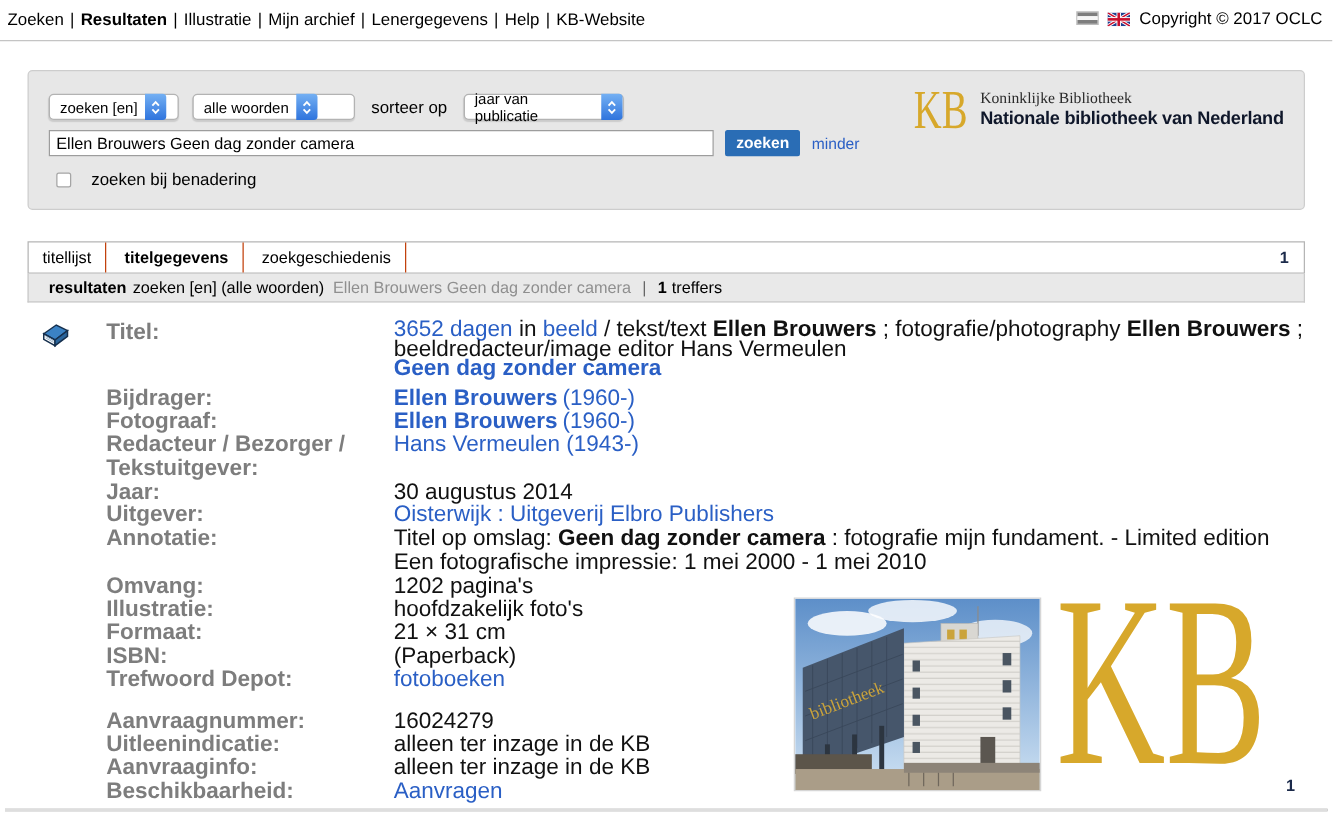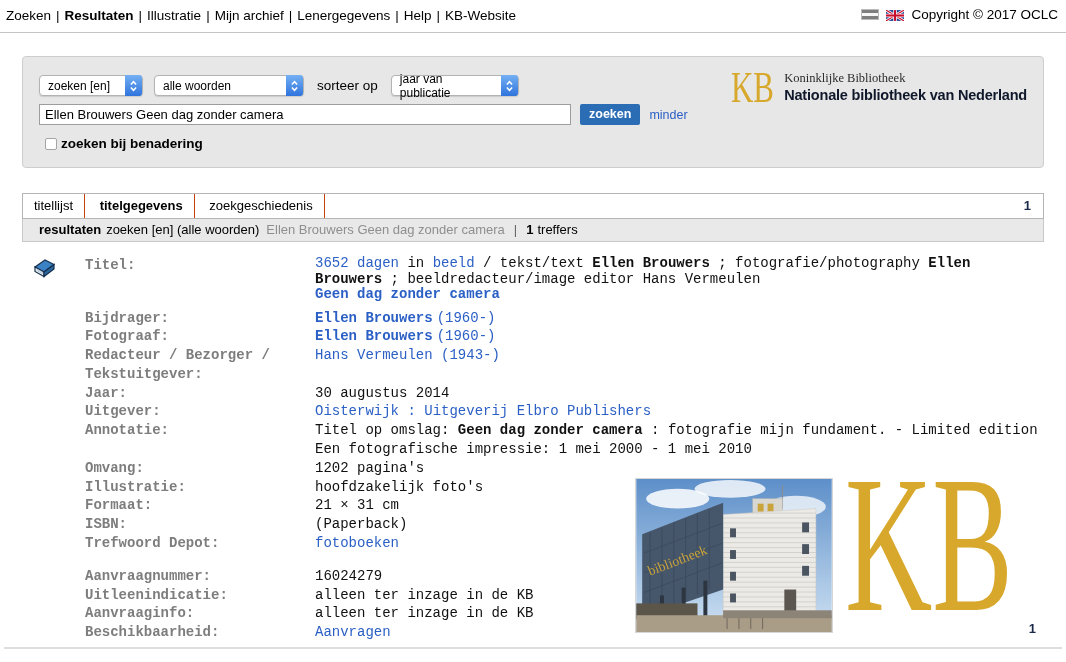--- a/index.html
+++ b/index.html
@@ -20,34 +20,34 @@
   .flag { display:inline-block; width:18px; height:11px; cursor:pointer; }
   .flag-nl { display:inline-flex; flex-direction:column; border:0.5px solid #bbb; }
   .flag-nl .b1,.flag-nl .b3 { height:4px; background:#7e7e7e; }
   .flag-nl .b2 { height:3px; background:#f6f6f6; }
   .topnav-rule { position:absolute; left:0; right:0; top:32px; height:1px; background:#c4c4c4; }
 
   
   .search-panel { position:absolute; left:22px; top:56px; width:1022px; height:112px;
                   background:#e7e7e7; border:1px solid #cdcdcd; border-radius:4px; }
   .sp-row1 { position:absolute; left:16px; top:18px; display:flex; align-items:center; gap:11px; }
-  .mac-select { display:inline-flex; align-items:center; justify-content:space-between;
+  .mac-select { display:inline-flex; align-items:center; justify-content:flex-start;
                 background:#fff; border:1px solid #b3b3b3; border-radius:4px; height:21px;
                 padding-left:8px; font-size:12px; cursor:pointer; box-shadow:0 1px 1px rgba(0,0,0,.12); }
   .sel-stepper { width:17px; height:21px; margin-left:6px; flex:0 0 17px;
                  background:linear-gradient(#74b0f3,#2f74dd); border-radius:0 3px 3px 0;
                  display:flex; align-items:center; justify-content:center; }
   .sort-label { font-size:13.5px; margin:0 2px; }
   .sp-row2 { position:absolute; left:16px; top:47px; display:flex; align-items:center; gap:9px; }
   .query-input { width:532px; height:21px; border:1px solid #9d9d9d; font-size:13px;
                  padding:1px 5px; font-family:inherit; background:#fff; }
   .search-btn { background:#2a6db5; color:#fff; border:none; font-weight:bold; font-size:12.5px;
                 padding:3px 9px 4px; border-radius:2px; cursor:pointer; font-family:inherit; }
   .less-link { color:#2a5fc5; font-size:12.5px; text-decoration:none; cursor:pointer; }
-  .sp-row3 { position:absolute; left:22px; top:79px; display:flex; align-items:center; gap:4px; font-size:13.5px;font-weight:bold; }
+  .sp-row3 { position:absolute; left:22px; top:79px; display:flex; align-items:center; gap:16px; font-size:13.5px; }
   .fuzzy-box { width:12px; height:12px; background:#fff; border:1px solid #a5a5a5; border-radius:2px; cursor:pointer; }
 
   
   .kb-logo { position:absolute; right:16px; top:14px; display:flex; gap:8px; align-items:flex-start; }
   .kb-logo-text .l1 { font-family:"Liberation Serif","DejaVu Serif",serif; font-size:12.5px; color:#2b2b2b; }
   .kb-logo-text .l2 { font-size:14.5px; font-weight:bold; color:#0f172a; margin-top:1px; letter-spacing:-0.2px; }
 
   
   .tabstrip { position:absolute; left:22px; top:193px; width:1022px; height:26px;
               background:#fff; border:1px solid #b5b5b5; font-size:13px; }
@@ -59,21 +59,21 @@
                  font-size:13px; line-height:21px; padding-left:16px; white-space:nowrap; }
   .rb-bold { font-weight:bold; margin-right:5px; }
   .rb-crit { margin-right:7px; }
   .rb-query { color:#8f8f8f; margin-right:9px; }
   .rb-sep { color:#666; margin-right:9px; }
   .rb-hits { font-weight:bold; }
   .rb-hitslabel { margin-left:4px; }
 
   
   .book-icon { position:absolute; left:31px; top:257px; }
-  .rec { position:absolute; left:85px; top:256px; width:958px; font-size:14px; color:#111;font-family:Liberation Mono, monospace; }
+  .rec { position:absolute; left:85px; top:256px; width:958px; font-size:18px; color:#111; }
   .row { display:flex; line-height:18.8px; }
   .lbl { flex:0 0 230px; color:#7d7d7d; font-weight:bold; }
   .val { flex:1; }
   .row-title .val { line-height:15.5px; padding-bottom:6px; }
   .lnk { color:#2a5fc5; text-decoration:none; cursor:pointer; }
   .lnkb { color:#2a5fc5; font-weight:bold; text-decoration:none; cursor:pointer; }
   .b { font-weight:bold; }
   .dates { margin-left:4px; }
   .gap { height:14px; }
 
@@ -115,21 +115,21 @@
   <div class="sp-row1">
     <div class="mac-select" style="width:104px">
       <span>zoeken [en]</span>
       <span class="sel-stepper">
         <svg width="9" height="14" viewBox="0 0 10 16">
             <path d="M2 6.2 L5 3 L8 6.2" stroke="#fff" fill="none" stroke-width="1.7"></path>
             <path d="M2 9.8 L5 13 L8 9.8" stroke="#fff" fill="none" stroke-width="1.7"></path>
           </svg>
       </span>
     </div>
-    <div class="mac-select" style="width:150px">
+    <div class="mac-select" style="width:130px">
       <span>alle woorden</span>
       <span class="sel-stepper">
         <svg width="9" height="14" viewBox="0 0 10 16">
             <path d="M2 6.2 L5 3 L8 6.2" stroke="#fff" fill="none" stroke-width="1.7"></path>
             <path d="M2 9.8 L5 13 L8 9.8" stroke="#fff" fill="none" stroke-width="1.7"></path>
           </svg>
       </span>
     </div>
     <span class="sort-label">sorteer op</span>
     <div class="mac-select" style="width:128px">

